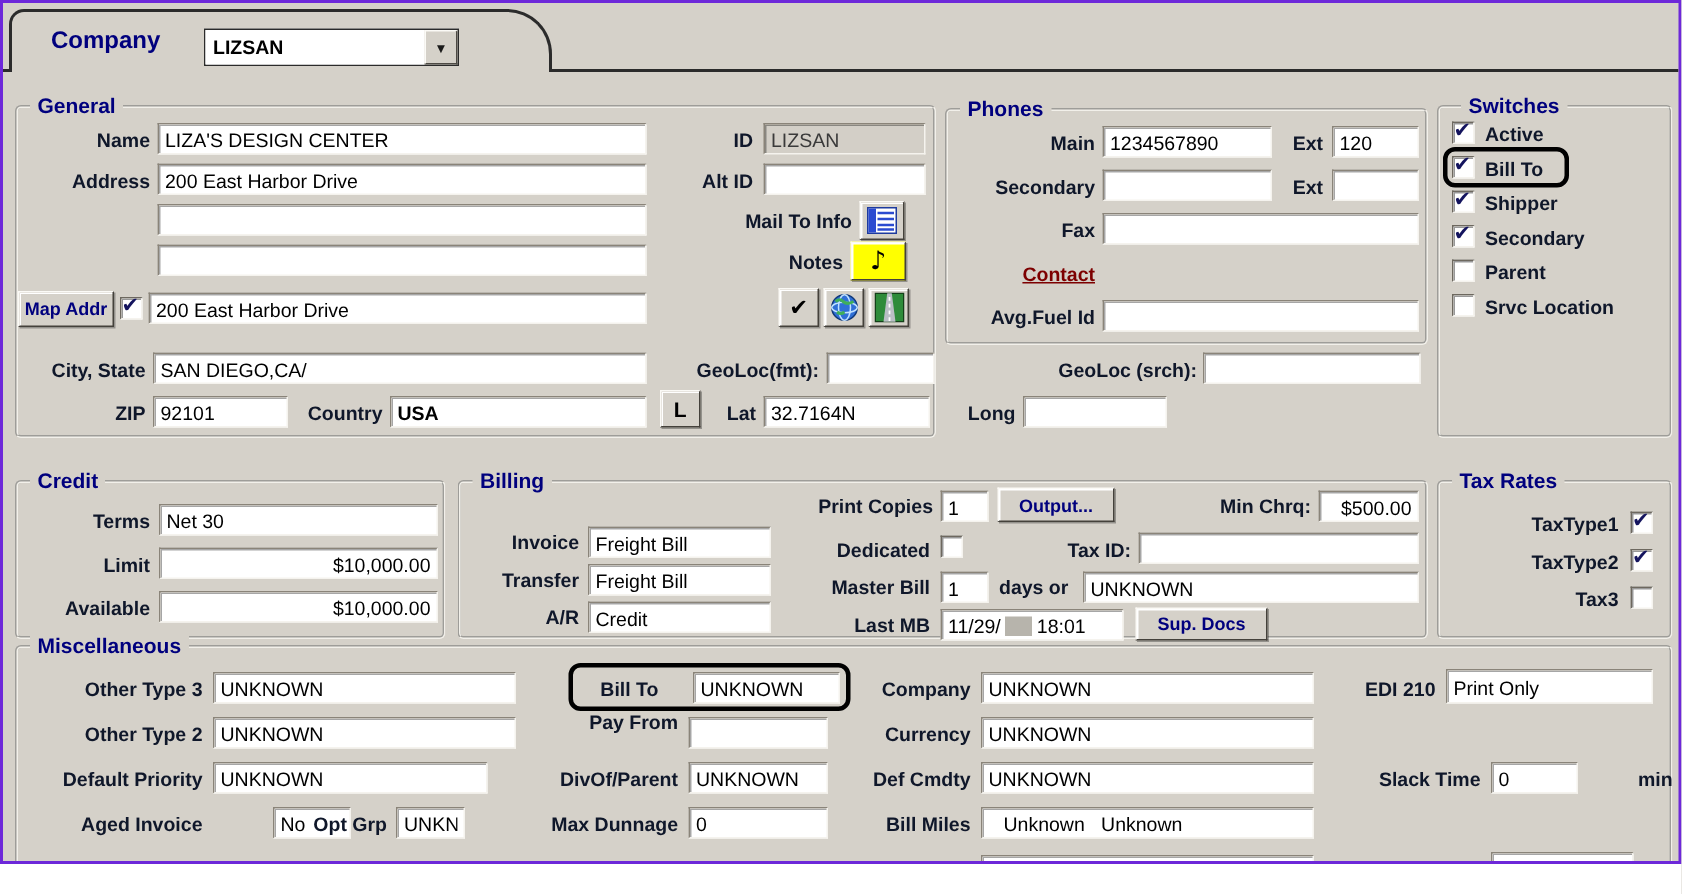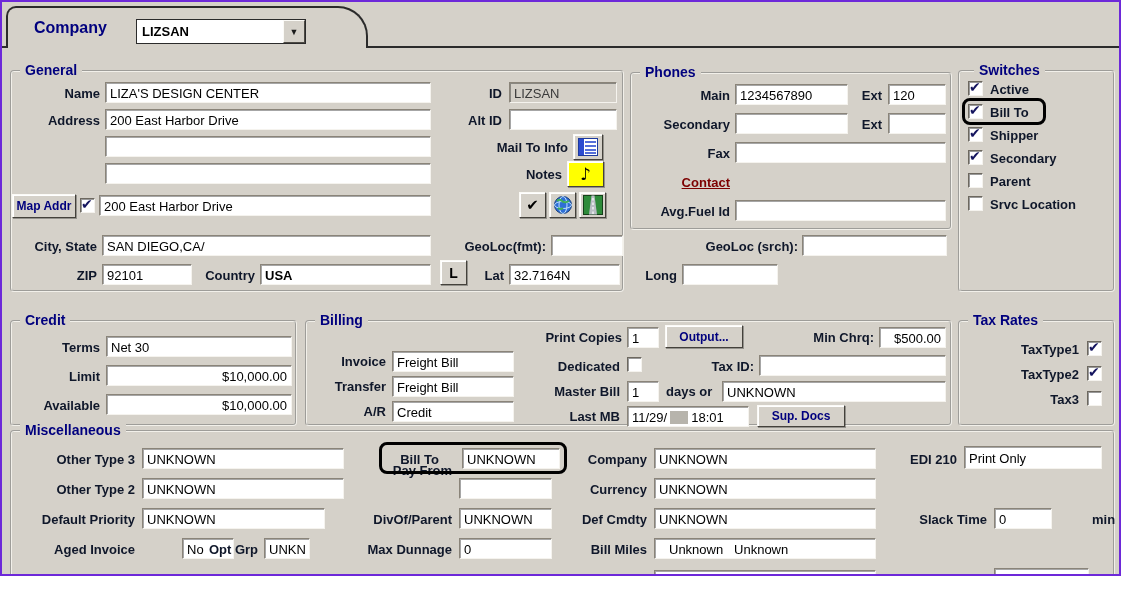--- a/index.html
+++ b/index.html
@@ -266,21 +266,21 @@
   <div class="lbl" style="left:10px;top:510px;width:123px">Default Priority</div>
   <input class="inp" style="left: 140px; top: 506px; width: 183px;" value="UNKNOWN">
   <div class="lbl" style="left:35px;top:540px;width:98px">Aged Invoice</div>
   <input class="inp" style="left: 140px; top: 536px; width: 52px; margin-left: 40px;" value="No">
   <div class="lbl" style="left:198px;top:540px;width:58px">Opt Grp</div>
   <input class="inp" style="left: 262px; top: 536px; width: 46px;" value="UNKNOWN">
 
   <div class="lbl" style="left:383px;top:450px;width:54px">Bill To</div>
   <input class="inp" style="left: 460px; top: 446px; width: 98px;" value="UNKNOWN">
   <div class="ring" style="left:377px;top:440px;width:188px;height:32px"></div>
-  <div class="lbl" style="left:374px;top:461px;width:76px">Pay From</div>
+  <div class="lbl" style="left:374px;top:472px;width:76px">Pay From</div>
   <input class="inp" style="left: 457px; top: 476px; width: 93px;" value="">
   <div class="lbl" style="left:338px;top:510px;width:112px">DivOf/Parent</div>
   <input class="inp" style="left: 457px; top: 506px; width: 93px;" value="UNKNOWN">
   <div class="lbl" style="left:333px;top:540px;width:117px">Max Dunnage</div>
   <input class="inp" style="left: 457px; top: 536px; width: 93px;" value="0">
 
   <div class="lbl" style="left:570px;top:450px;width:75px">Company</div>
   <input class="inp" style="left: 652px; top: 446px; width: 222px;" value="UNKNOWN">
   <div class="lbl" style="left:570px;top:480px;width:75px">Currency</div>
   <input class="inp" style="left: 652px; top: 476px; width: 222px;" value="UNKNOWN">

